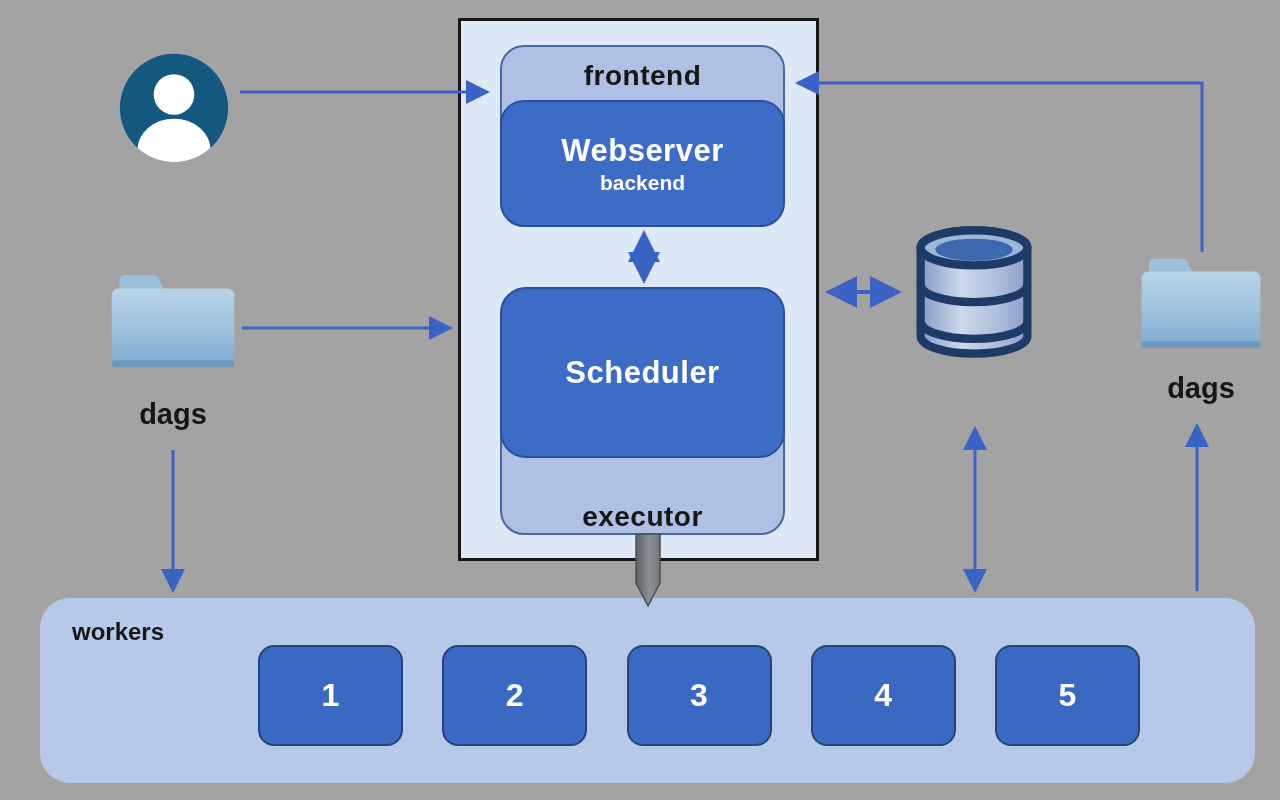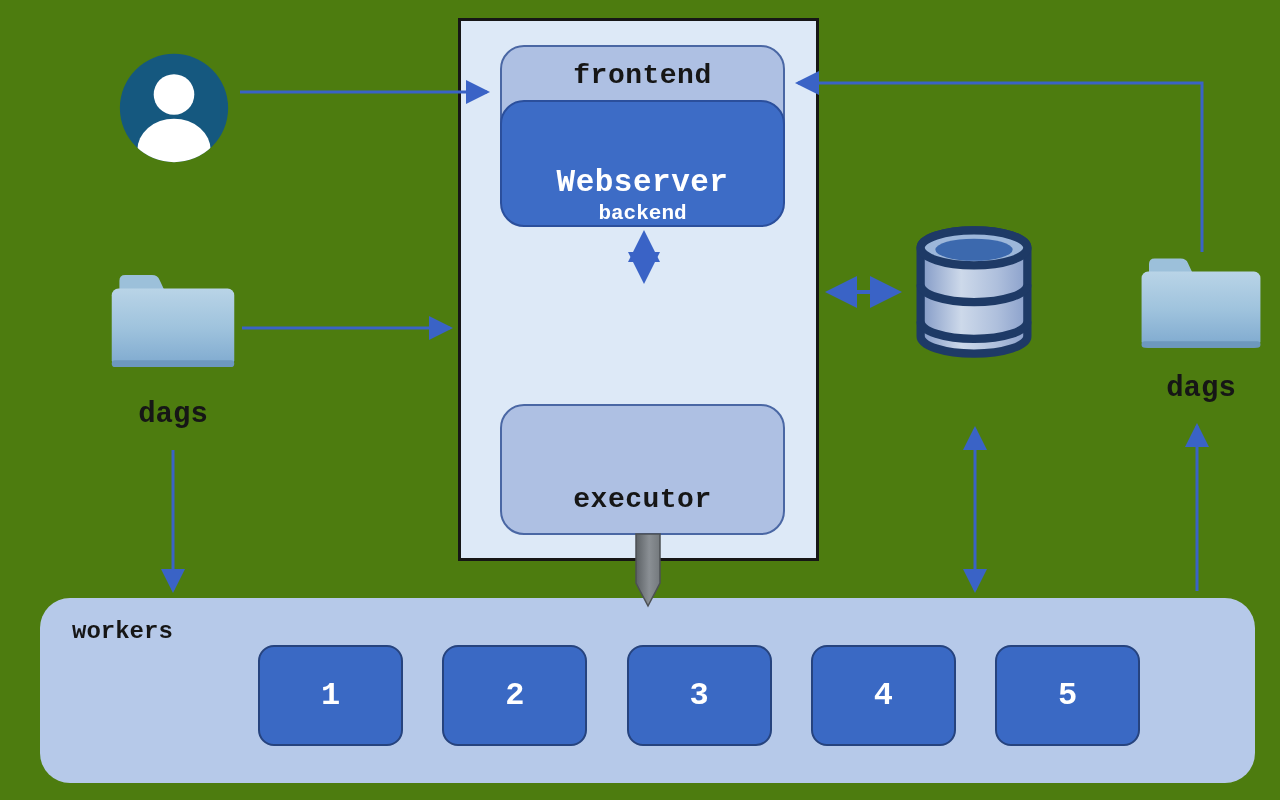--- a/index.html
+++ b/index.html
@@ -1,38 +1,38 @@
 <!DOCTYPE html>
 <html><head>
 <meta charset="utf-8">
 <style>
   html,body{margin:0;padding:0;background:#fff;}
   .stage{
-    position:relative;width:1280px;height:800px;background:#4d7c0f;
-    font-family:Liberation Mono, monospace;overflow:hidden;color:#1a1a1a;
+    position:relative;width:1280px;height:800px;background:#a3a3a3;
+    font-family:Liberation Sans, sans-serif;overflow:hidden;color:#1a1a1a;
   }
   .abs{position:absolute;}
   
   .container-box{
     left:458px;top:18px;width:361px;height:543px;
     background:#dde9f7;border:3px solid #161616;box-sizing:border-box;
   }
   
   .light-box{
     background:#aec0e3;border:2px solid #4a67a4;border-radius:24px;
     box-sizing:border-box;display:flex;justify-content:center;
   }
   .frontend{left:500px;top:45px;width:285px;height:112px;z-index:2;align-items:flex-start;padding-top:13px;}
-  .executor{left:500px;top:404px;width:285px;height:131px;z-index:2;align-items:flex-end;padding-bottom:18px;}
+  .executor{left:500px;top:404px;width:285px;height:131px;z-index:2;align-items:flex-end;}
   .light-label{font-size:28px;font-weight:700;color:#161616;letter-spacing:.5px;}
   
   .dark-box{
     background:#3d6cc6;border:2px solid #2b4f9c;border-radius:24px;
     box-sizing:border-box;color:#ffffff;display:flex;flex-direction:column;
-    align-items:center;justify-content:flex-end;z-index:3;
+    align-items:center;justify-content:center;z-index:3;
   }
   .webserver{left:500px;top:100px;width:285px;height:127px;}
   .scheduler{left:500px;top:287px;width:285px;height:171px;border-radius:26px;}
   .dark-title{font-size:31px;font-weight:700;letter-spacing:.5px;}
   .dark-sub{font-size:21px;font-weight:600;margin-top:2px;}
   
   .workers-panel{
     left:40px;top:598px;width:1215px;height:185px;background:#b6c9e9;border-radius:30px;
   }
   .workers-label{left:72px;top:618px;font-size:24px;font-weight:700;color:#161616;}
@@ -94,20 +94,23 @@
 
   <div class="abs dark-box webserver">
     <span class="dark-title">Webserver</span>
     <span class="dark-sub">backend</span>
   </div>
 
   <div class="abs light-box executor">
     <span class="light-label">executor</span>
   </div>
 
+  <div class="abs dark-box scheduler">
+    <span class="dark-title">Scheduler</span>
+  </div>
 
   <div class="abs user-icon-wrap">
     <svg viewBox="0 0 120 120" width="116" height="116">
       <defs>
           <clipPath id="userClip">
             <circle cx="60" cy="60" r="56"></circle>
           </clipPath>
         </defs>
       <circle cx="60" cy="60" r="56" fill="#15587f"></circle>
       <g clip-path="url(#userClip)">

